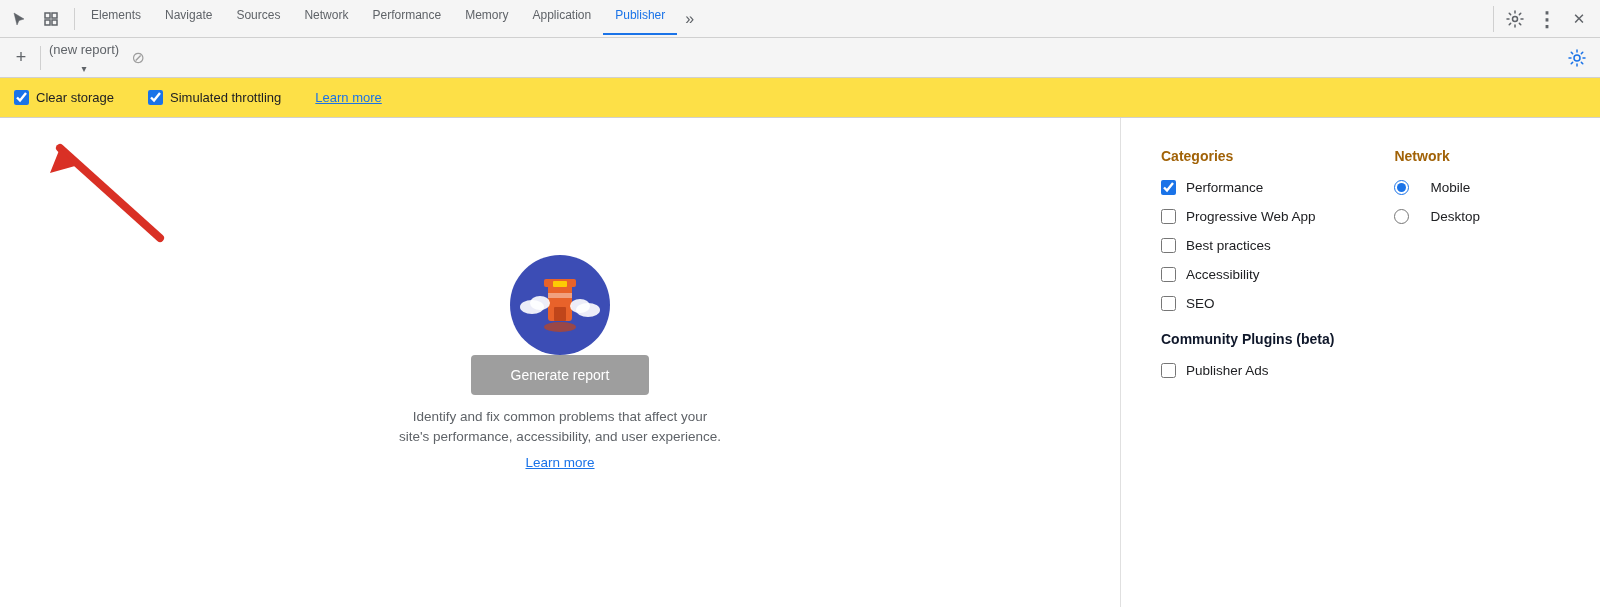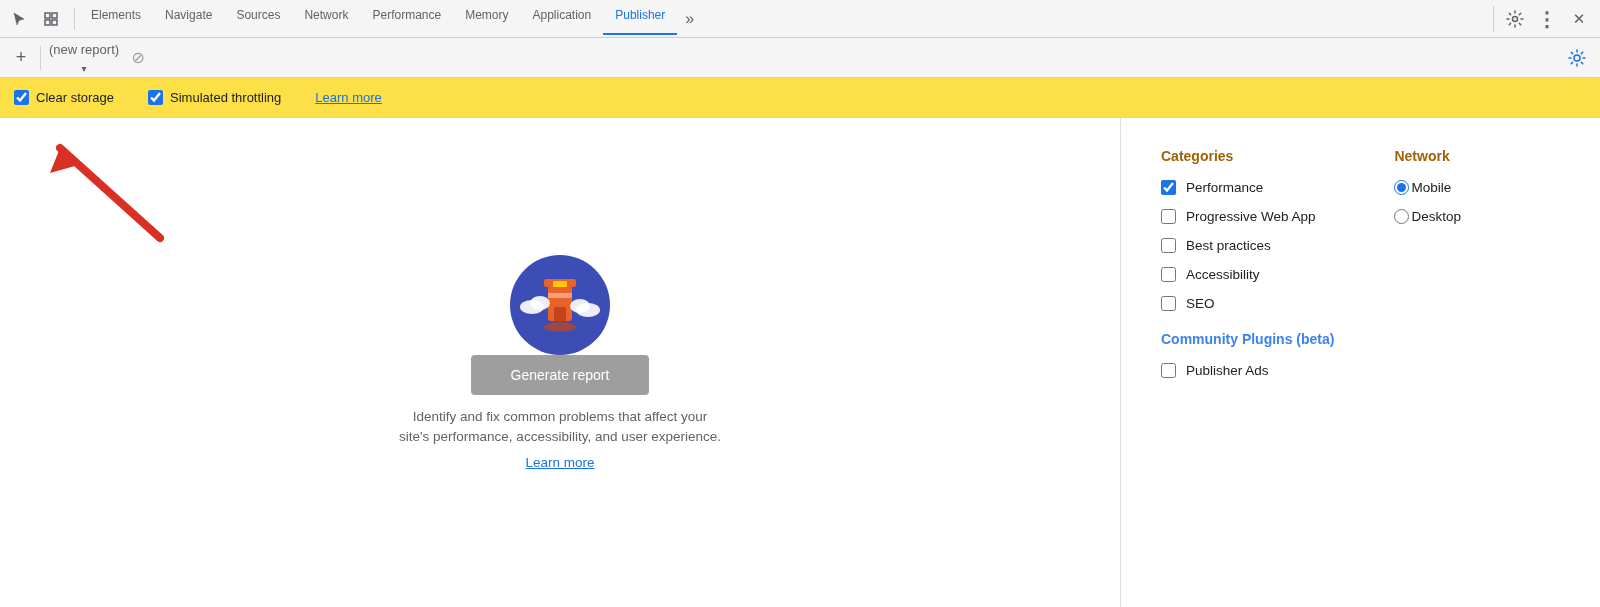--- a/index.html
+++ b/index.html
@@ -295,32 +295,32 @@
       font-size: 13.5px;
       color: #202124;
     }
 
     .community-section {
       margin-top: 20px;
     }
     .community-title {
       font-weight: bold;
       font-size: 14px;
-      color: #3b82f6;
+      color: #0f172a;
       margin-bottom: 16px;
     }
 
     
     .device-section {
       min-width: 110px;
     }
     .device-item {
       display: flex;
       align-items: center;
-      gap: 2px;
+      gap: 21px;
       margin-bottom: 14px;
       cursor: pointer;
     }
     .device-item input[type="radio"] {
       width: 15px;
       height: 15px;
       accent-color: #1a73e8;
       cursor: pointer;
     }
     .device-label {

